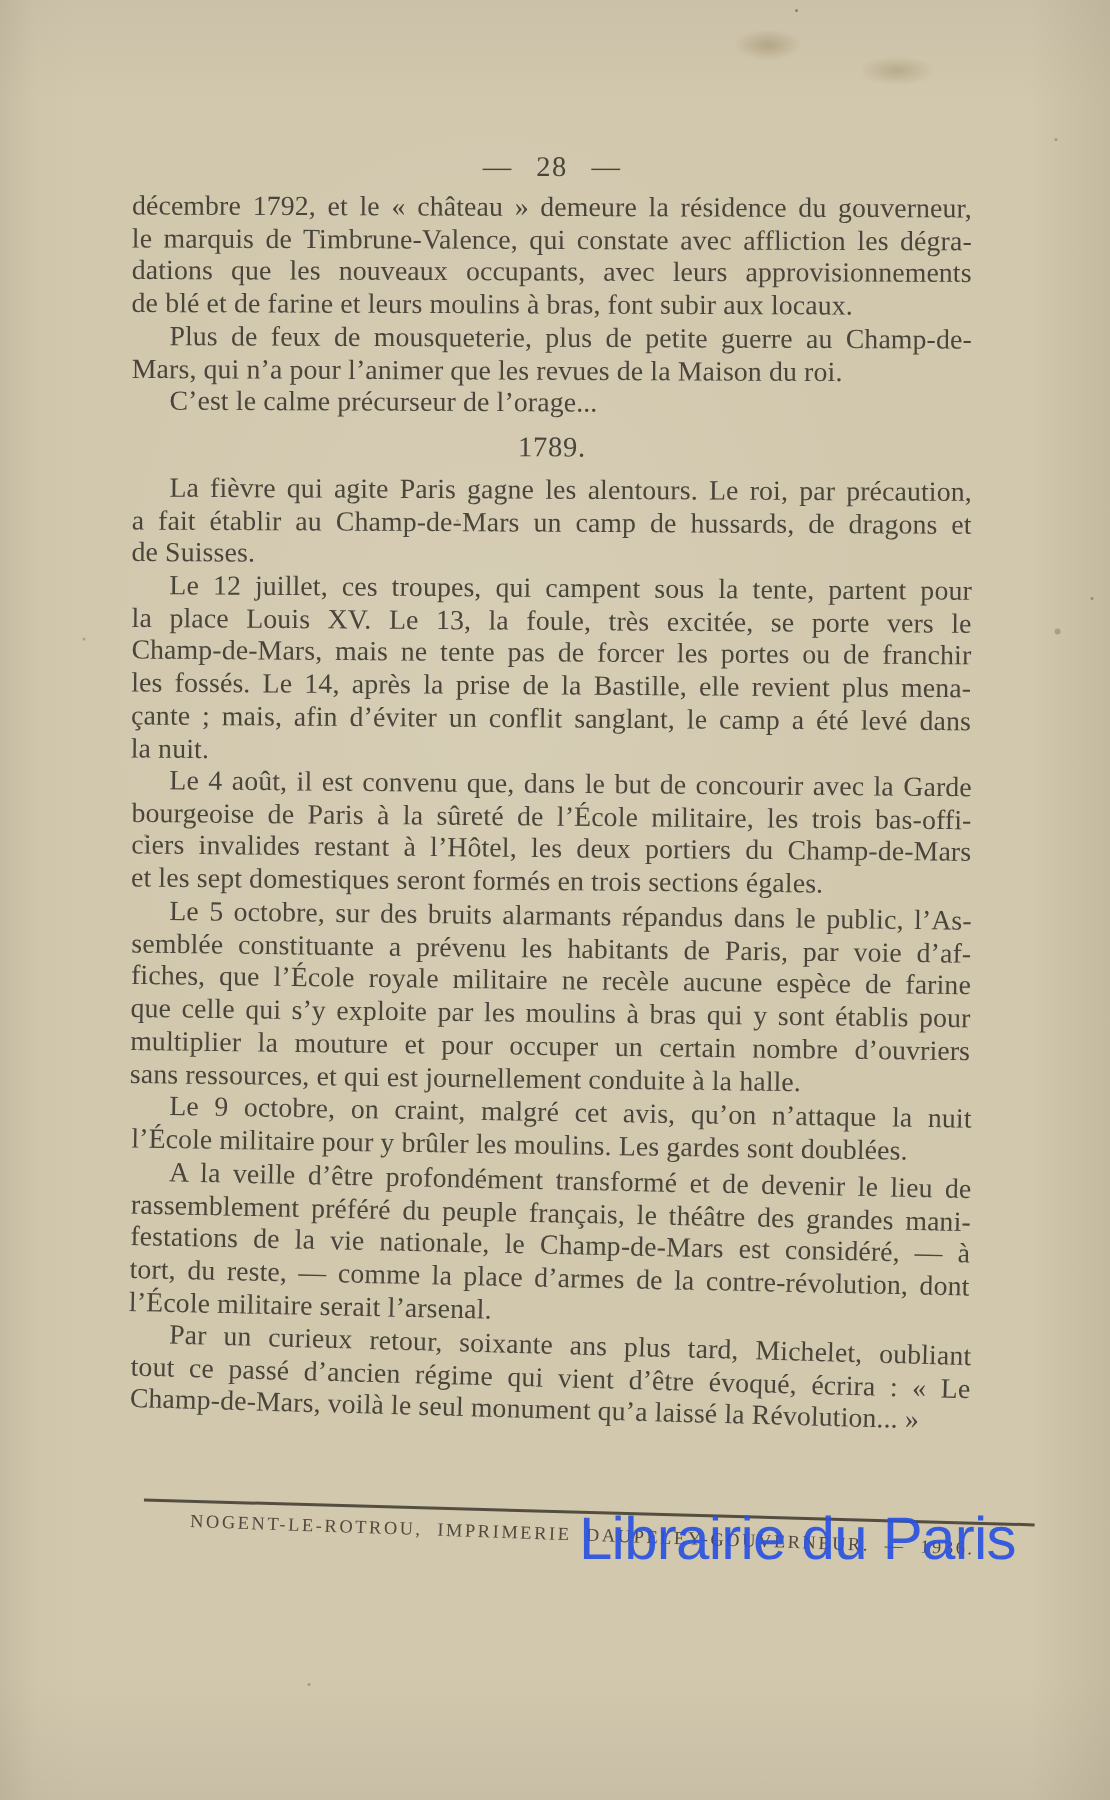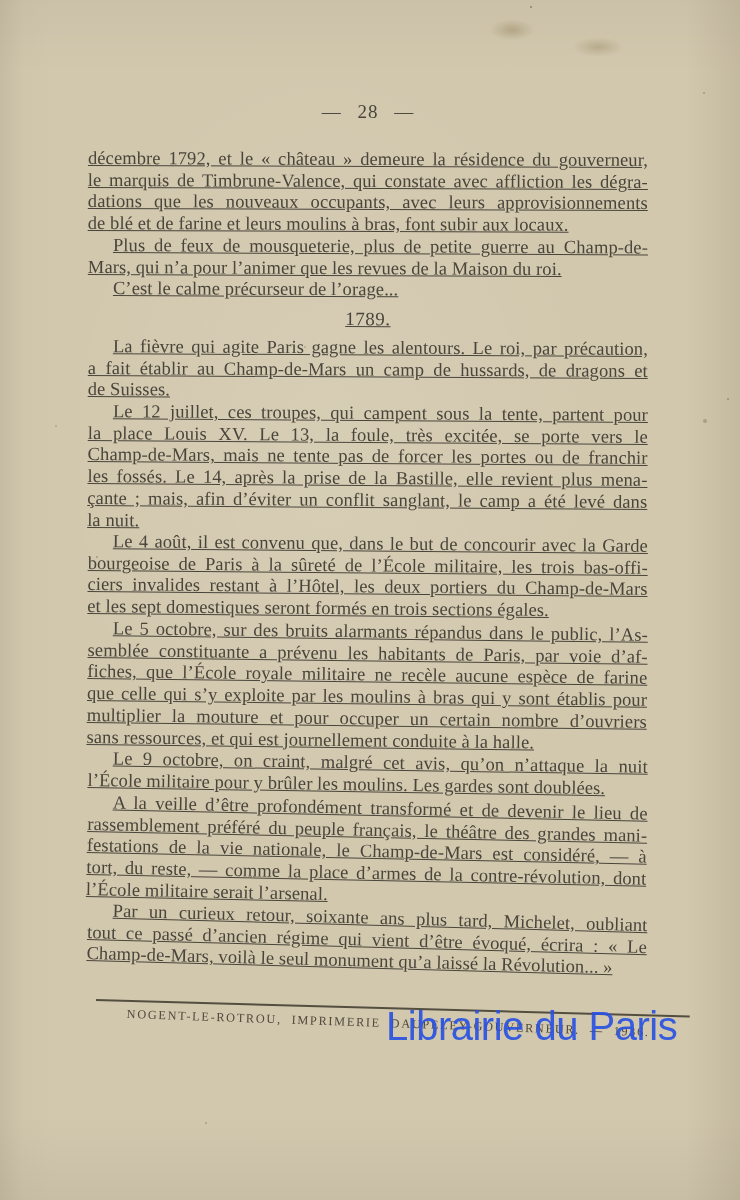--- a/index.html
+++ b/index.html
@@ -32,21 +32,21 @@
       703px 92px 0 0 rgba(90,75,50,0.35),
       96px 556px 0 0 rgba(90,75,50,0.40),
       304px 346px 0 0 rgba(90,75,50,0.30),
       521px 762px 0 0 rgba(90,75,50,0.35),
       704px 420px 0 1px rgba(90,75,50,0.30),
       727px 398px 0 0 rgba(90,75,50,0.45),
       205px 1122px 0 0 rgba(90,75,50,0.35),
       55px 425px 0 0 rgba(90,75,50,0.30);}
   .folio{position:absolute;left:88px;top:101px;width:560px;text-align:center;
     font-size:19px;letter-spacing:1px;word-spacing:10px;}
-  .textcol{position:absolute;left:88px;top:148px;width:560px;text-decoration:underline;}
+  .textcol{position:absolute;left:88px;top:128px;width:560px;}
   .para{transform-origin:0 0;}
   .line{font-size:18.5px;line-height:21.7px;text-align:justify;text-align-last:justify;
     white-space:normal;letter-spacing:0.1px;}
   .line.last{text-align-last:left;}
   .line.indent{padding-left:25px;}
   .heading{transform-origin:0 0;text-align:center;font-size:19px;line-height:22px;
     margin:7px 0 7px 0;letter-spacing:0.5px;}
   .imprint-rule{position:absolute;left:96px;top:999px;width:594px;height:1.6px;
     background:rgba(62,56,46,0.85);transform:rotate(1.6deg);transform-origin:0 0;}
   .imprint{position:absolute;left:127px;top:1007px;white-space:nowrap;

